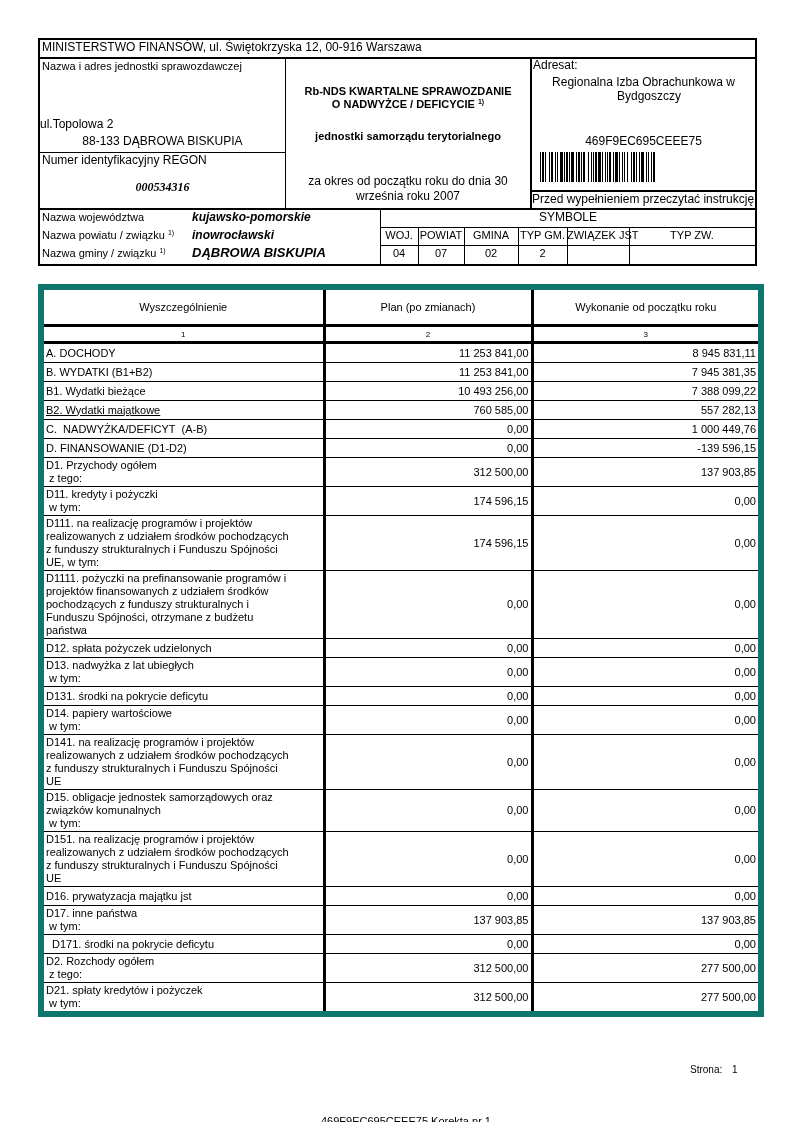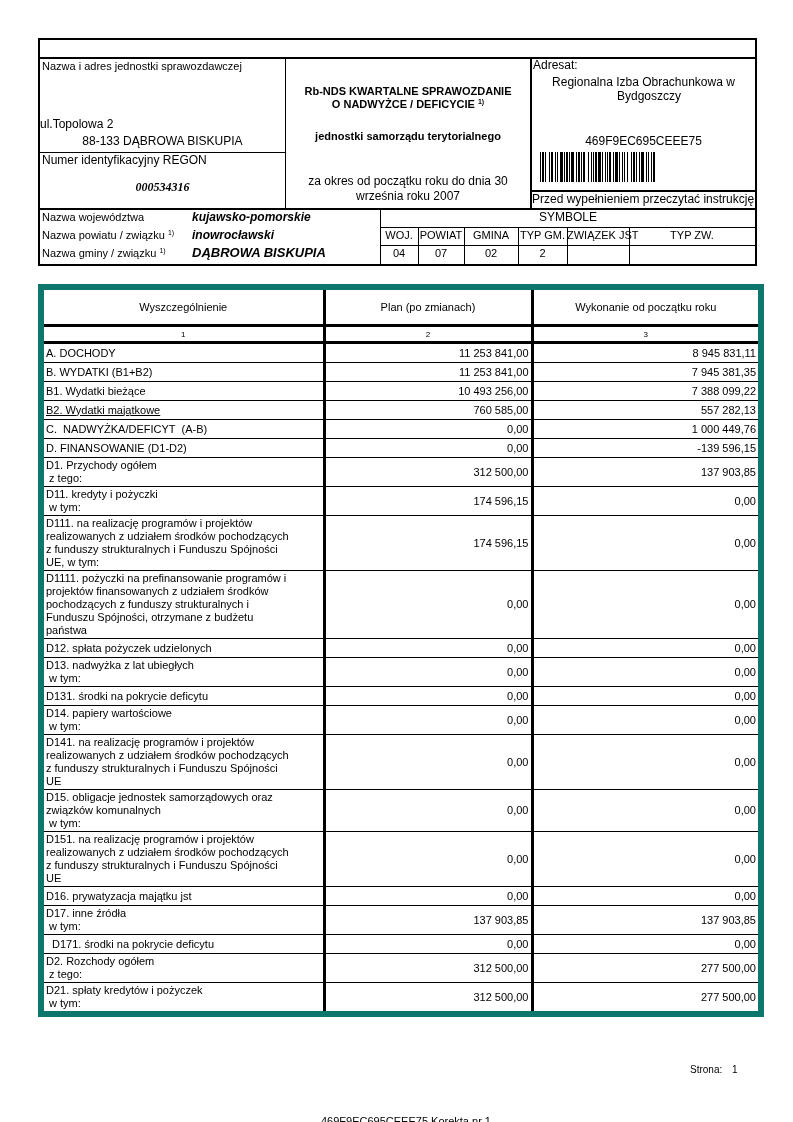--- a/index.html
+++ b/index.html
@@ -26,20 +26,21 @@
   .lbl { font-size: 11px; }
   .bold { font-weight: normal; }
   #barcode { display: flex; align-items: stretch; height: 30px; }
   #barcode span { background: #000; display: block; }
 </style>
 </head>
 <body>
 
 <div id="hdr" class="abs">
 
+  <div class="abs t" style="left:2px; top:1px; font-size:12px;">MINISTERSTWO FINANSÓW, ul. Świętokrzyska 12, 00-916 Warszawa</div>
   <div class="hline" style="left:0; top:17px; width:715px; height:2px;"></div>
 
   <div class="hline" style="left:245px; top:17px; width:1px; height:152px;"></div>
   <div class="hline" style="left:490px; top:17px; width:2px; height:152px;"></div>
 
   <div class="abs t" style="left:2px; top:20px;">Nazwa i adres jednostki sprawozdawczej</div>
   <div class="abs t" style="left:0; width:245px; top:78px; text-align:left; font-size:12px;">ul.Topolowa 2</div>
   <div class="abs t" style="left:0; width:245px; top:95px; text-align:center; font-size:12px;">88-133 DĄBROWA BISKUPIA</div>
   <div class="hline" style="left:0; top:112px; width:245px; height:1px;"></div>
   <div class="abs t" style="left:2px; top:114px; font-size:12px;">Numer identyfikacyjny REGON</div>
@@ -294,21 +295,21 @@
 UE</td>
         <td class="c2">0,00</td>
         <td class="c3">0,00</td>
       </tr>
       <tr>
         <td class="c1 lbl" style="height: 18px; white-space: pre;">D16. prywatyzacja majątku jst</td>
         <td class="c2">0,00</td>
         <td class="c3">0,00</td>
       </tr>
       <tr>
-        <td class="c1 lbl" style="height: 28px; white-space: pre;">D17. inne źródła
+        <td class="c1 lbl" style="height: 28px; white-space: pre;">D17. inne państwa
  w tym:</td>
         <td class="c2">137 903,85</td>
         <td class="c3">137 903,85</td>
       </tr>
       <tr>
         <td class="c1 lbl" style="height: 18px; white-space: pre; padding-left: 8px;">D171. środki na pokrycie deficytu</td>
         <td class="c2">0,00</td>
         <td class="c3">0,00</td>
       </tr>
       <tr>

